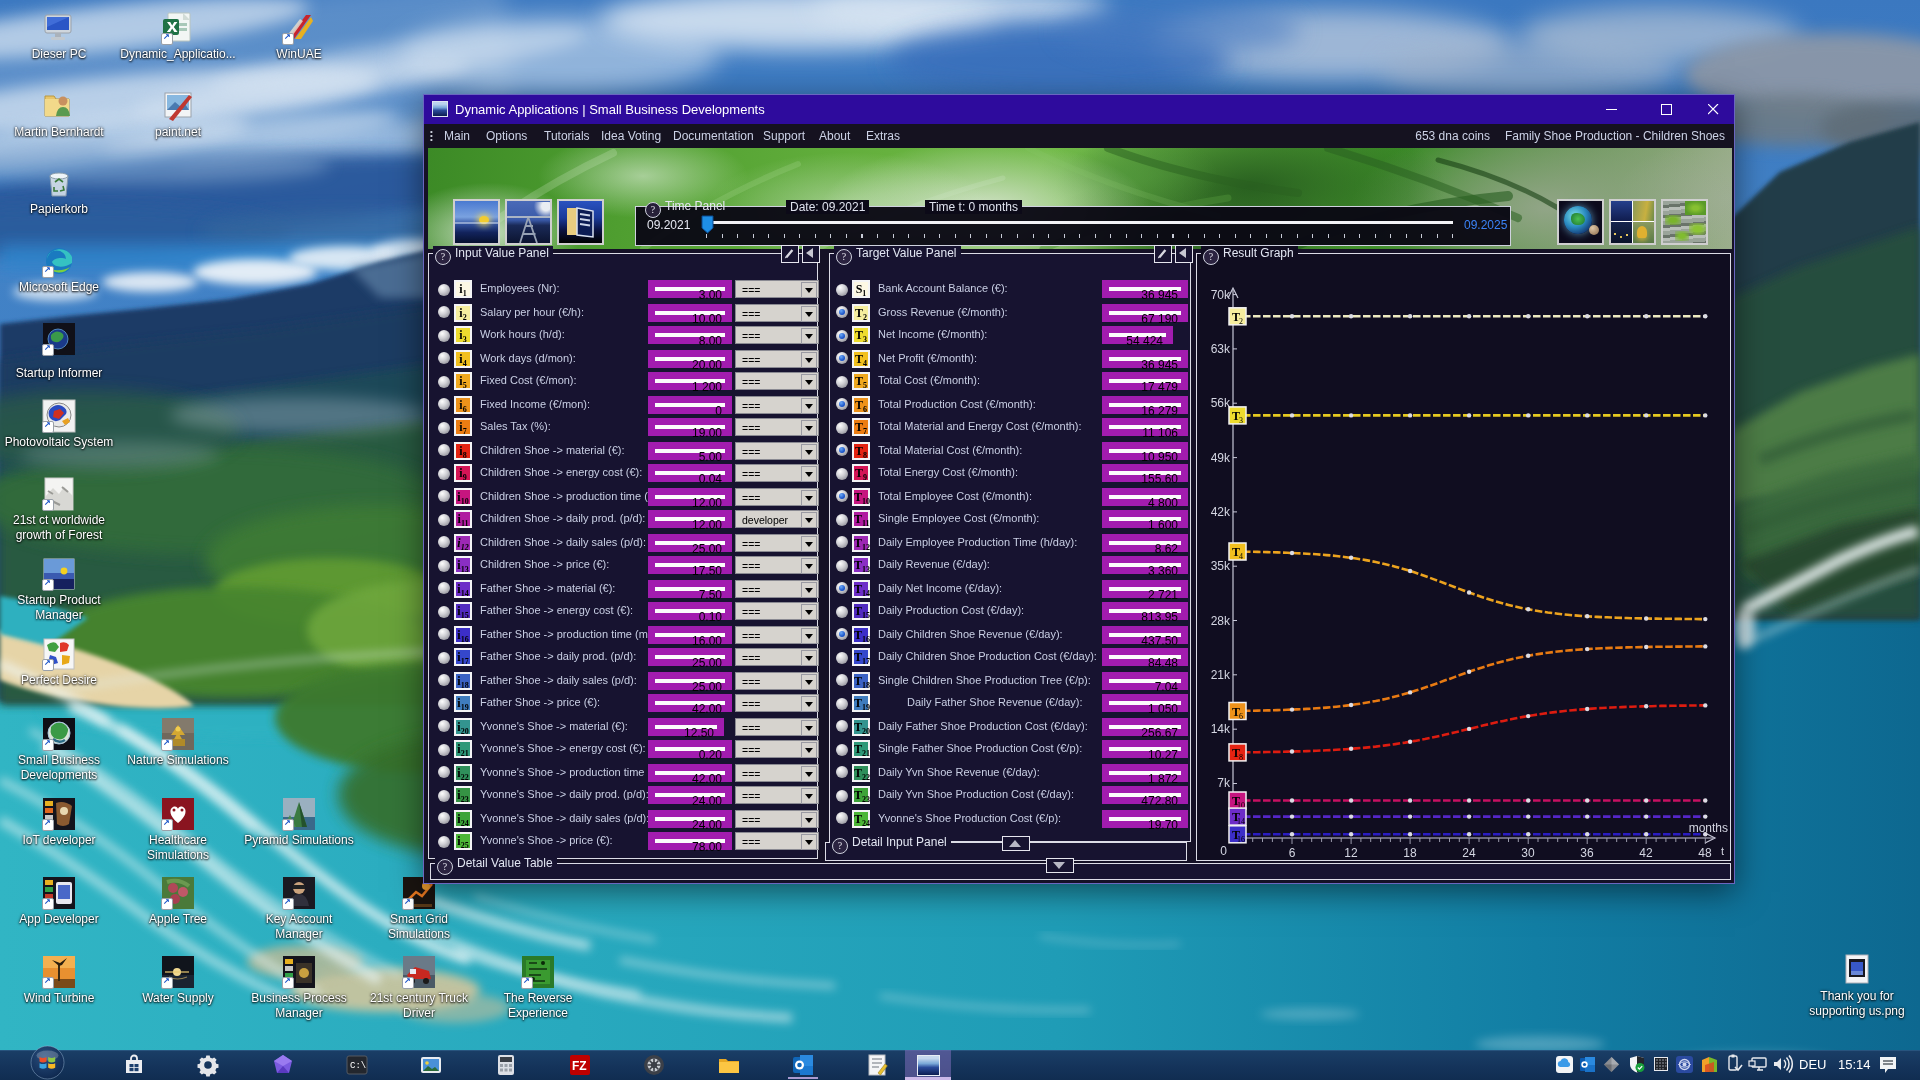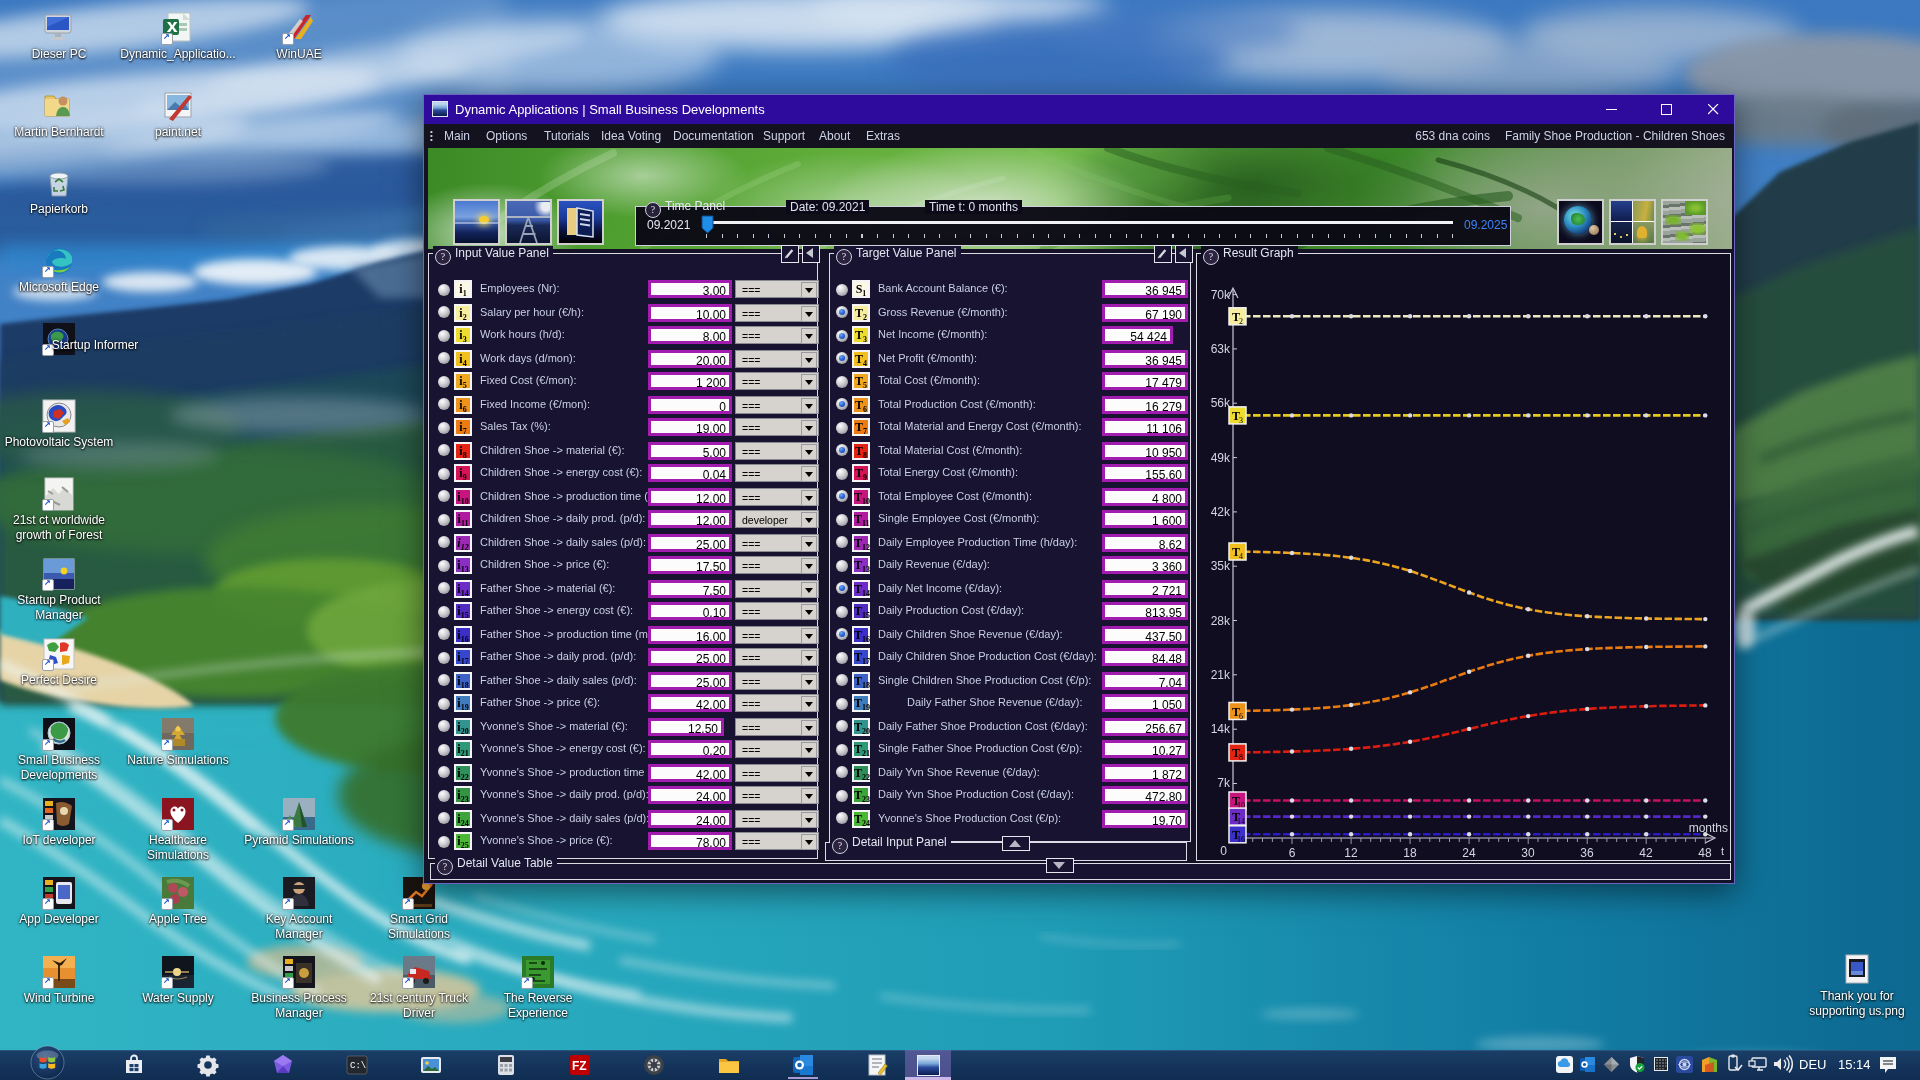--- a/index.html
+++ b/index.html
@@ -25,21 +25,21 @@
  vertical-align:-3px;margin-right:4px;font-family:"Liberation Serif",serif;}
 .radio{position:absolute;width:12px;height:12px;border-radius:50%;
  background:radial-gradient(circle at 35% 30%,#fdfdfd,#cfcfd4 42%,#9a9aa2 78%,#808088);}
 .radio.on:after{content:"";position:absolute;left:3px;top:3px;width:6px;height:6px;border-radius:50%;
  background:radial-gradient(circle at 35% 30%,#6aa8f8,#1a53c8 65%);}
 .vicon{position:absolute;width:14px;height:14px;border:2px solid #f4f4f6;box-sizing:content-box;
  text-align:center;color:#000;font-family:"Liberation Serif",serif;font-weight:bold;
  font-size:12px;line-height:14px;}
 .vicon sub{font-size:8px;line-height:0;}
 .rlab{position:absolute;color:#c9cfe4;font-size:11px;white-space:nowrap;overflow:hidden;}
-.vbox{position:absolute;height:18px;background:#fcfcfc;border:3px solid #a21caf;
+.vbox{position:absolute;height:18px;background:#fcfcfc;border:7px solid #a21caf;
  color:#000;font-size:12px;text-align:right;padding:1px 3px 0 0;box-sizing:border-box;}
 .dd{position:absolute;height:18px;background:#d6d3ce;border:1px solid #8a8a92;box-sizing:border-box;
  color:#000;font-size:11px;}
 .dd .tx{position:absolute;left:6px;top:3px;letter-spacing:0px;font-size:10.5px;}
 .dd .btn{position:absolute;right:1px;top:1px;width:14px;height:14px;background:#d6d3ce;
  border:1px solid #9a9aa2;}
 .dd .btn:after{content:"";position:absolute;left:3px;top:5px;border-left:4px solid transparent;
  border-right:4px solid transparent;border-top:5px solid #000;}
 .sqbtn{position:absolute;width:16px;height:16px;border:1px solid #e6e6ee;background:#171330;}
 #tb{position:absolute;left:0;top:1050px;width:1920px;height:30px;
@@ -198,21 +198,21 @@
 <path d="M5 15 A13 12 0 0 1 30 13 L30 19 C23 24 12 24 10 18 C12 14 20 13 24 15 A9 8 0 0 0 5 15 Z" fill="#35c2c2"></path>
 <path d="M6 22 A13 13 0 0 0 28 23 C20 28 9 27 6 22 Z" fill="#7ad040"></path>
       </svg><div class="sc"></div></div>
     <div class="dl" style="left:-1px;top:280px;">Microsoft Edge</div>
     <div class="ic" style="left:42px;top:322px;"><svg width="34" height="34" viewBox="0 0 34 34">
         <rect x="1" y="1" width="32" height="32" fill="#101018"></rect>
 <circle cx="16" cy="17" r="10" fill="#1a3a8a"></circle>
 <path d="M9 13 q4-5 9-3 q5 2 3 6 q-3 5-8 4 q-5-1-4-7 Z" fill="#3a9a4a"></path>
 <circle cx="16" cy="17" r="10" fill="none" stroke="#6ab0e8" stroke-width="1" opacity=".7"></circle>
       </svg><div class="sc"></div></div>
-    <div class="dl" style="left:-1px;top:338px;padding-left:36px;">Startup Informer</div>
+    <div class="dl" style="left:-1px;top:366px;">Startup Informer</div>
     <div class="ic" style="left:42px;top:399px;"><svg width="34" height="34" viewBox="0 0 34 34">
         <rect x="1" y="1" width="32" height="32" fill="#f2f2f2" stroke="#c0c0c0"></rect>
 <circle cx="17" cy="16" r="12" fill="#e8e8e8" stroke="#888"></circle>
 <path d="M8 10 q6-6 12-3 q6 3 4 8 l-6 6 q-6 3-10-2 q-3-5 0-9 Z" fill="#2a4ac0"></path>
 <path d="M12 12 l6-2 l4 4 l-5 6 l-6-2 Z" fill="#d03020"></path>
 <path d="M20 22 l6-3 l2 4 l-5 3 Z" fill="#e8a020"></path>
       </svg><div class="sc"></div></div>
     <div class="dl" style="left:-1px;top:435px;">Photovoltaic System</div>
     <div class="ic" style="left:42px;top:477px;"><svg width="34" height="34" viewBox="0 0 34 34">
         <rect x="3" y="1" width="28" height="32" fill="#f4f4f2" stroke="#c8c8c8"></rect>
@@ -764,21 +764,21 @@
         <div class="radio on" style="left:6px;top:374px;"></div>
         <div class="vicon" style="left:22px;top:372px;background:#3c2ec8;">T<sub>16</sub></div>
         <div class="rlab" style="left:48px;top:374px;width:222px;">Daily Children Shoe Revenue (€/day):</div>
         <div class="vbox" style="left:272px;top:372px;width:86px;">437.50</div>
         <div class="radio" style="left:6px;top:398px;"></div>
         <div class="vicon" style="left:22px;top:394px;background:#3547cc;">T<sub>17</sub></div>
         <div class="rlab" style="left:48px;top:396px;width:222px;">Daily Children Shoe Production Cost (€/day):</div>
         <div class="vbox" style="left:272px;top:394px;width:86px;">84.48</div>
         <div class="radio" style="left:6px;top:420px;"></div>
         <div class="vicon" style="left:22px;top:418px;background:#3b62c4;">T<sub>18</sub></div>
-        <div class="rlab" style="left:48px;top:420px;width:222px;">Single Children Shoe Production Cost (€/p):</div>
+        <div class="rlab" style="left:48px;top:420px;width:222px;">Single Children Shoe Production Tree (€/p):</div>
         <div class="vbox" style="left:272px;top:418px;width:86px;">7.04</div>
         <div class="radio" style="left:6px;top:444px;"></div>
         <div class="vicon" style="left:22px;top:440px;background:#3f7cbe;">T<sub>19</sub></div>
         <div class="rlab" style="left:48px;top:442px;width:222px;padding-left:29px;">Daily Father Shoe Revenue (€/day):</div>
         <div class="vbox" style="left:272px;top:440px;width:86px;">1 050</div>
         <div class="radio" style="left:6px;top:466px;"></div>
         <div class="vicon" style="left:22px;top:464px;background:#33948f;">T<sub>20</sub></div>
         <div class="rlab" style="left:48px;top:466px;width:222px;">Daily Father Shoe Production Cost (€/day):</div>
         <div class="vbox" style="left:272px;top:464px;width:86px;">256.67</div>
         <div class="radio" style="left:6px;top:490px;"></div>

